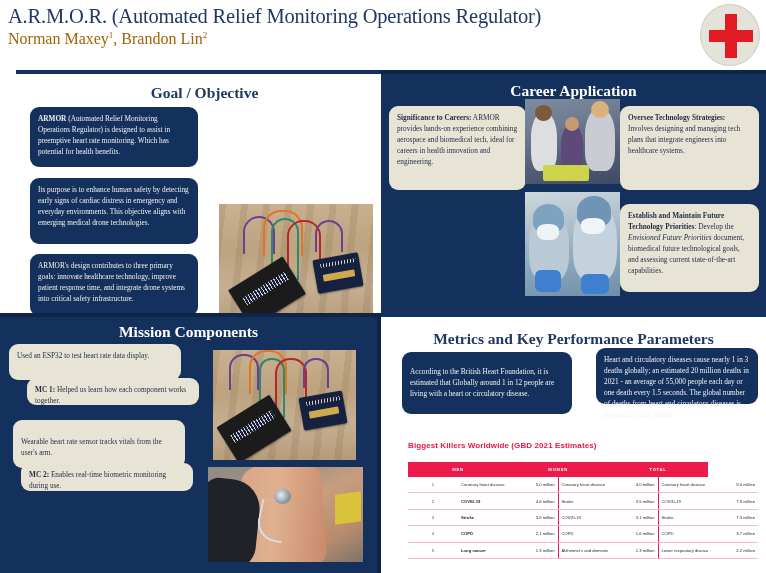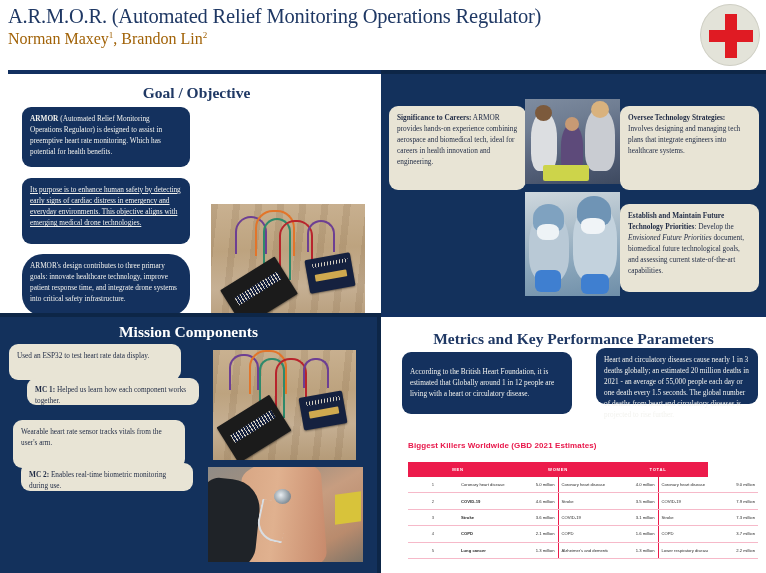--- a/index.html
+++ b/index.html
@@ -66,21 +66,21 @@
     position: absolute;
     left: 8px; top: 25px;
     width: 44px; height: 12px;
     background: #e01b23;
   }
 
   
   .panel { position: absolute; box-sizing: border-box; }
 
   .panel-tl {
-    left: 8px; top: 70px; width: 381px; height: 189px;
+    left: 16px; top: 70px; width: 381px; height: 189px;
     background: #ffffff;
     border-top: 4px solid #123060;
     border-right: 4px solid #123060;
   }
   .panel-tr {
     left: 381px; top: 70px; width: 385px; height: 243px;
     background: #13315c;
     border-top: 4px solid #0d2647;
   }
   .panel-bl {
@@ -271,43 +271,44 @@
     </div>
   </div>
 
   <div class="panel panel-tl">
     <div class="sec-title dark" style="top:10px;">Goal / Objective</div>
 
     <div class="tbox navy" style="left:14px; top:33px; width:168px; height:60px;">
       <b>ARMOR</b><span> (Automated Relief Monitoring Operations Regulator) is designed to assist in preemptive heart rate monitoring. Which has potential for health benefits.</span>
     </div>
 
-    <div class="tbox navy" style="left:14px; top:104px; width:168px; height:66px;text-decoration:underline;">
+    <div class="tbox navy" style="left:14px; top:104px; width:168px; height:66px;">
       <span>Its purpose is to enhance human safety by detecting early signs of cardiac distress in emergency and everyday environments. This objective aligns with emerging medical drone technologies.</span>
     </div>
 
-    <div class="tbox navy" style="left:14px; top:180px; width:168px; height:62px;border-radius:21px;">
+    <div class="tbox navy" style="left:14px; top:180px; width:168px; height:62px;">
       <span>ARMOR's design contributes to three primary goals: innovate healthcare technology, improve patient response time, and integrate drone systems into critical safety infrastructure.</span>
     </div>
 
     <div class="photo ph-bench" style="left:203px; top:130px; width:154px; height:120px;">
       <div class="wire" style="left:24px; top:12px; width:28px; height:36px; border-width:2.4px; border-color:#6d3f93; border-radius:16px 16px 0 0;"></div>
       <div class="wire" style="left:44px; top:6px; width:36px; height:44px; border-width:2.4px; border-color:#e2752a; border-radius:18px 18px 0 0;"></div>
       <div class="wire" style="left:52px; top:14px; width:24px; height:60px; border-width:2.4px; border-color:#2e8a6b; border-radius:14px 14px 0 0;"></div>
       <div class="wire" style="left:68px; top:16px; width:30px; height:66px; border-width:2.4px; border-color:#b8242c; border-radius:16px 16px 0 0;"></div>
       <div class="wire" style="left:96px; top:16px; width:24px; height:30px; border-width:2.4px; border-color:#6d3f93; border-radius:14px 14px 0 0;"></div>
       <div class="strip" style="left:16px; top:66px; width:64px; height:44px; transform:rotate(-32deg);"></div>
       <div class="pins" style="left:22px; top:80px; width:50px; height:9px; transform:rotate(-32deg);"></div>
       <div class="board" style="left:96px; top:52px; width:46px; height:34px; transform:rotate(-10deg);"></div>
       <div class="oled" style="left:104px; top:68px; width:32px; height:7px; transform:rotate(-10deg);"></div>
       <div class="pins" style="left:101px; top:57px; width:36px; height:4px; transform:rotate(-10deg);"></div>
     </div>
   </div>
 
   <div class="panel panel-tr">
+    <div class="sec-title light" style="top:8px;">Career Application</div>
 
     <div class="tbox cream" style="left:8px; top:32px; width:137px; height:84px;">
       <b>Significance to Careers:</b><span> ARMOR provides hands-on experience combining aerospace and biomedical tech, ideal for careers in health innovation and engineering.</span>
     </div>
 
 
     <div class="tbox cream" style="left:239px; top:32px; width:139px; height:84px;">
       <b>Oversee Technology Strategies:</b><span> Involves designing and managing tech plans that integrate engineers into healthcare systems.</span>
     </div>
 
@@ -341,21 +342,21 @@
     <div class="sec-title light" style="top:6px;">Mission Components</div>
 
     <div class="tbox cream" style="left:9px; top:27px; width:172px; height:36px;">
       <span>Used an ESP32  to test heart rate data display.</span>
     </div>
 
     <div class="tbox cream" style="left:27px; top:61px; width:172px; height:27px;">
       <b>MC 1:</b><span> Helped us learn how each component works together.</span>
     </div>
 
-    <div class="tbox cream" style="left:13px; top:103px; width:172px; height:48px; padding-top:6px;">
+    <div class="tbox cream" style="left:13px; top:103px; width:172px; height:48px; padding-top:16px;">
       <span>Wearable heart rate sensor tracks vitals from the user's arm.</span>
     </div>
 
     <div class="tbox cream" style="left:21px; top:146px; width:172px; height:28px;">
       <b>MC 2:</b><span> Enables real-time biometric monitoring during use.</span>
     </div>
 
     <div class="photo ph-bench" style="left:213px; top:33px; width:143px; height:110px;">
       <div class="wire" style="left:16px; top:4px; width:26px; height:34px; border-width:2.4px; border-color:#6d3f93; border-radius:14px 14px 0 0;"></div>
       <div class="wire" style="left:36px; top:0px; width:34px; height:42px; border-width:2.4px; border-color:#e2752a; border-radius:17px 17px 0 0;"></div>

